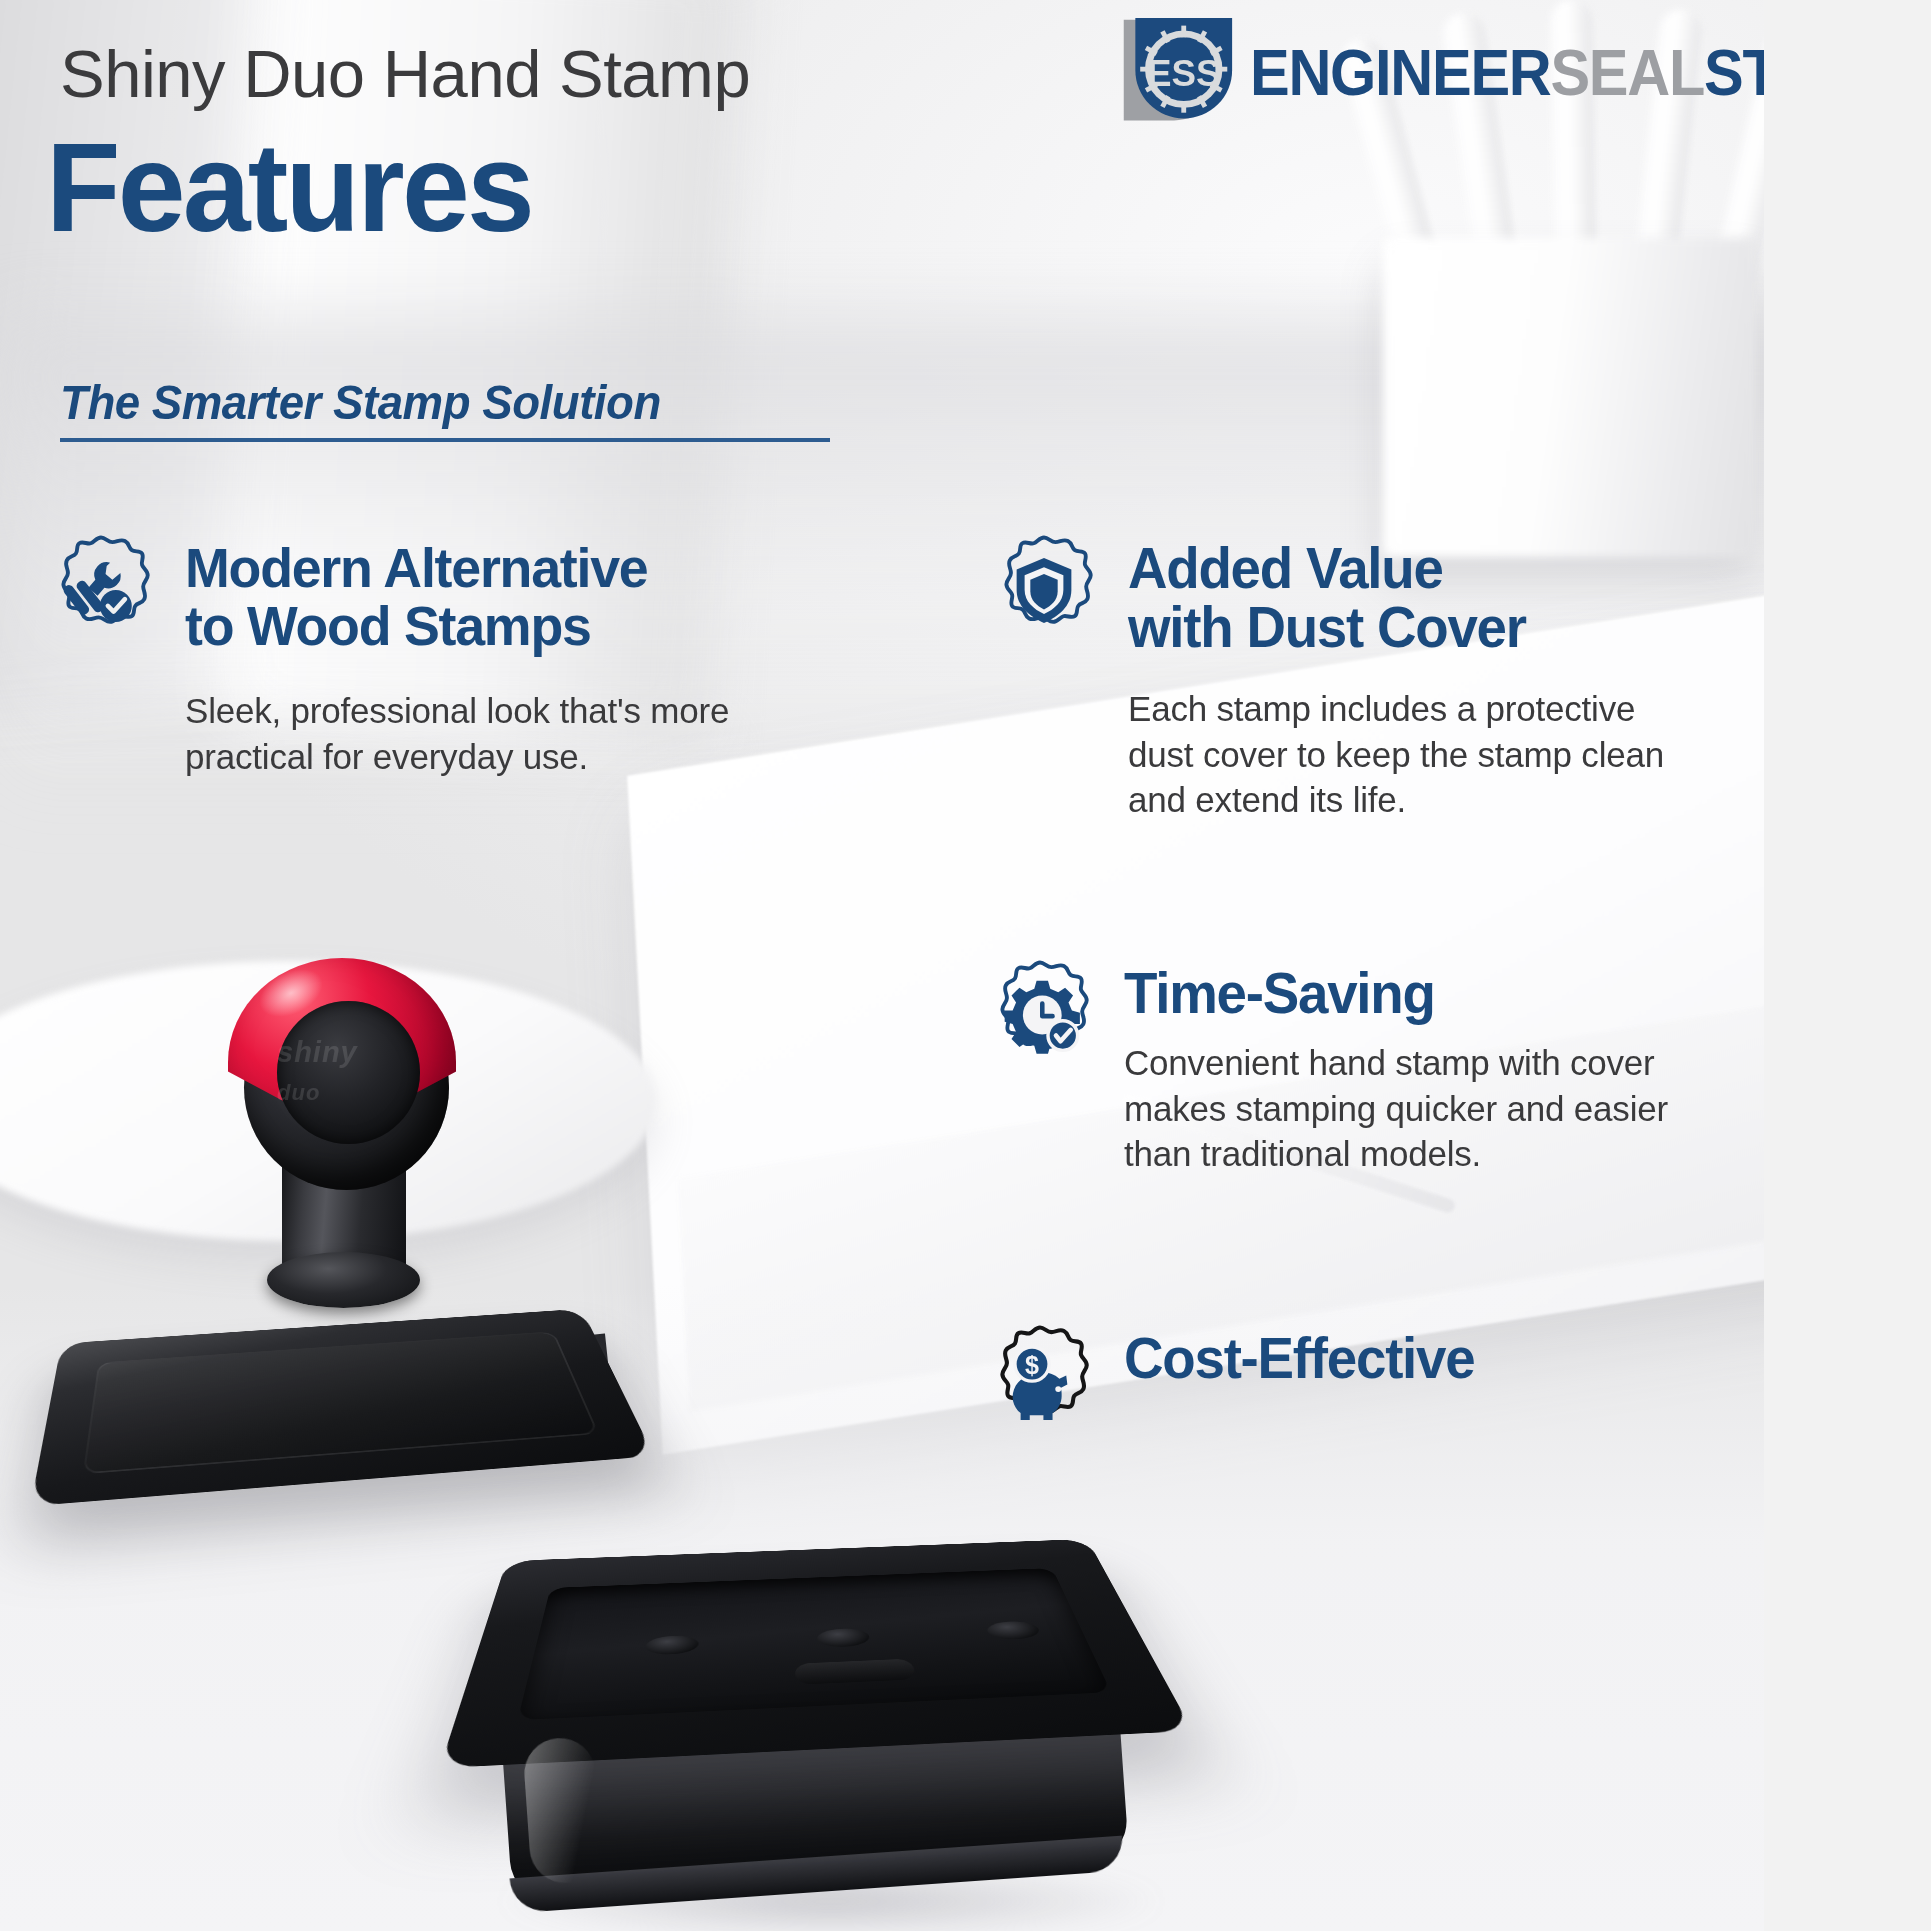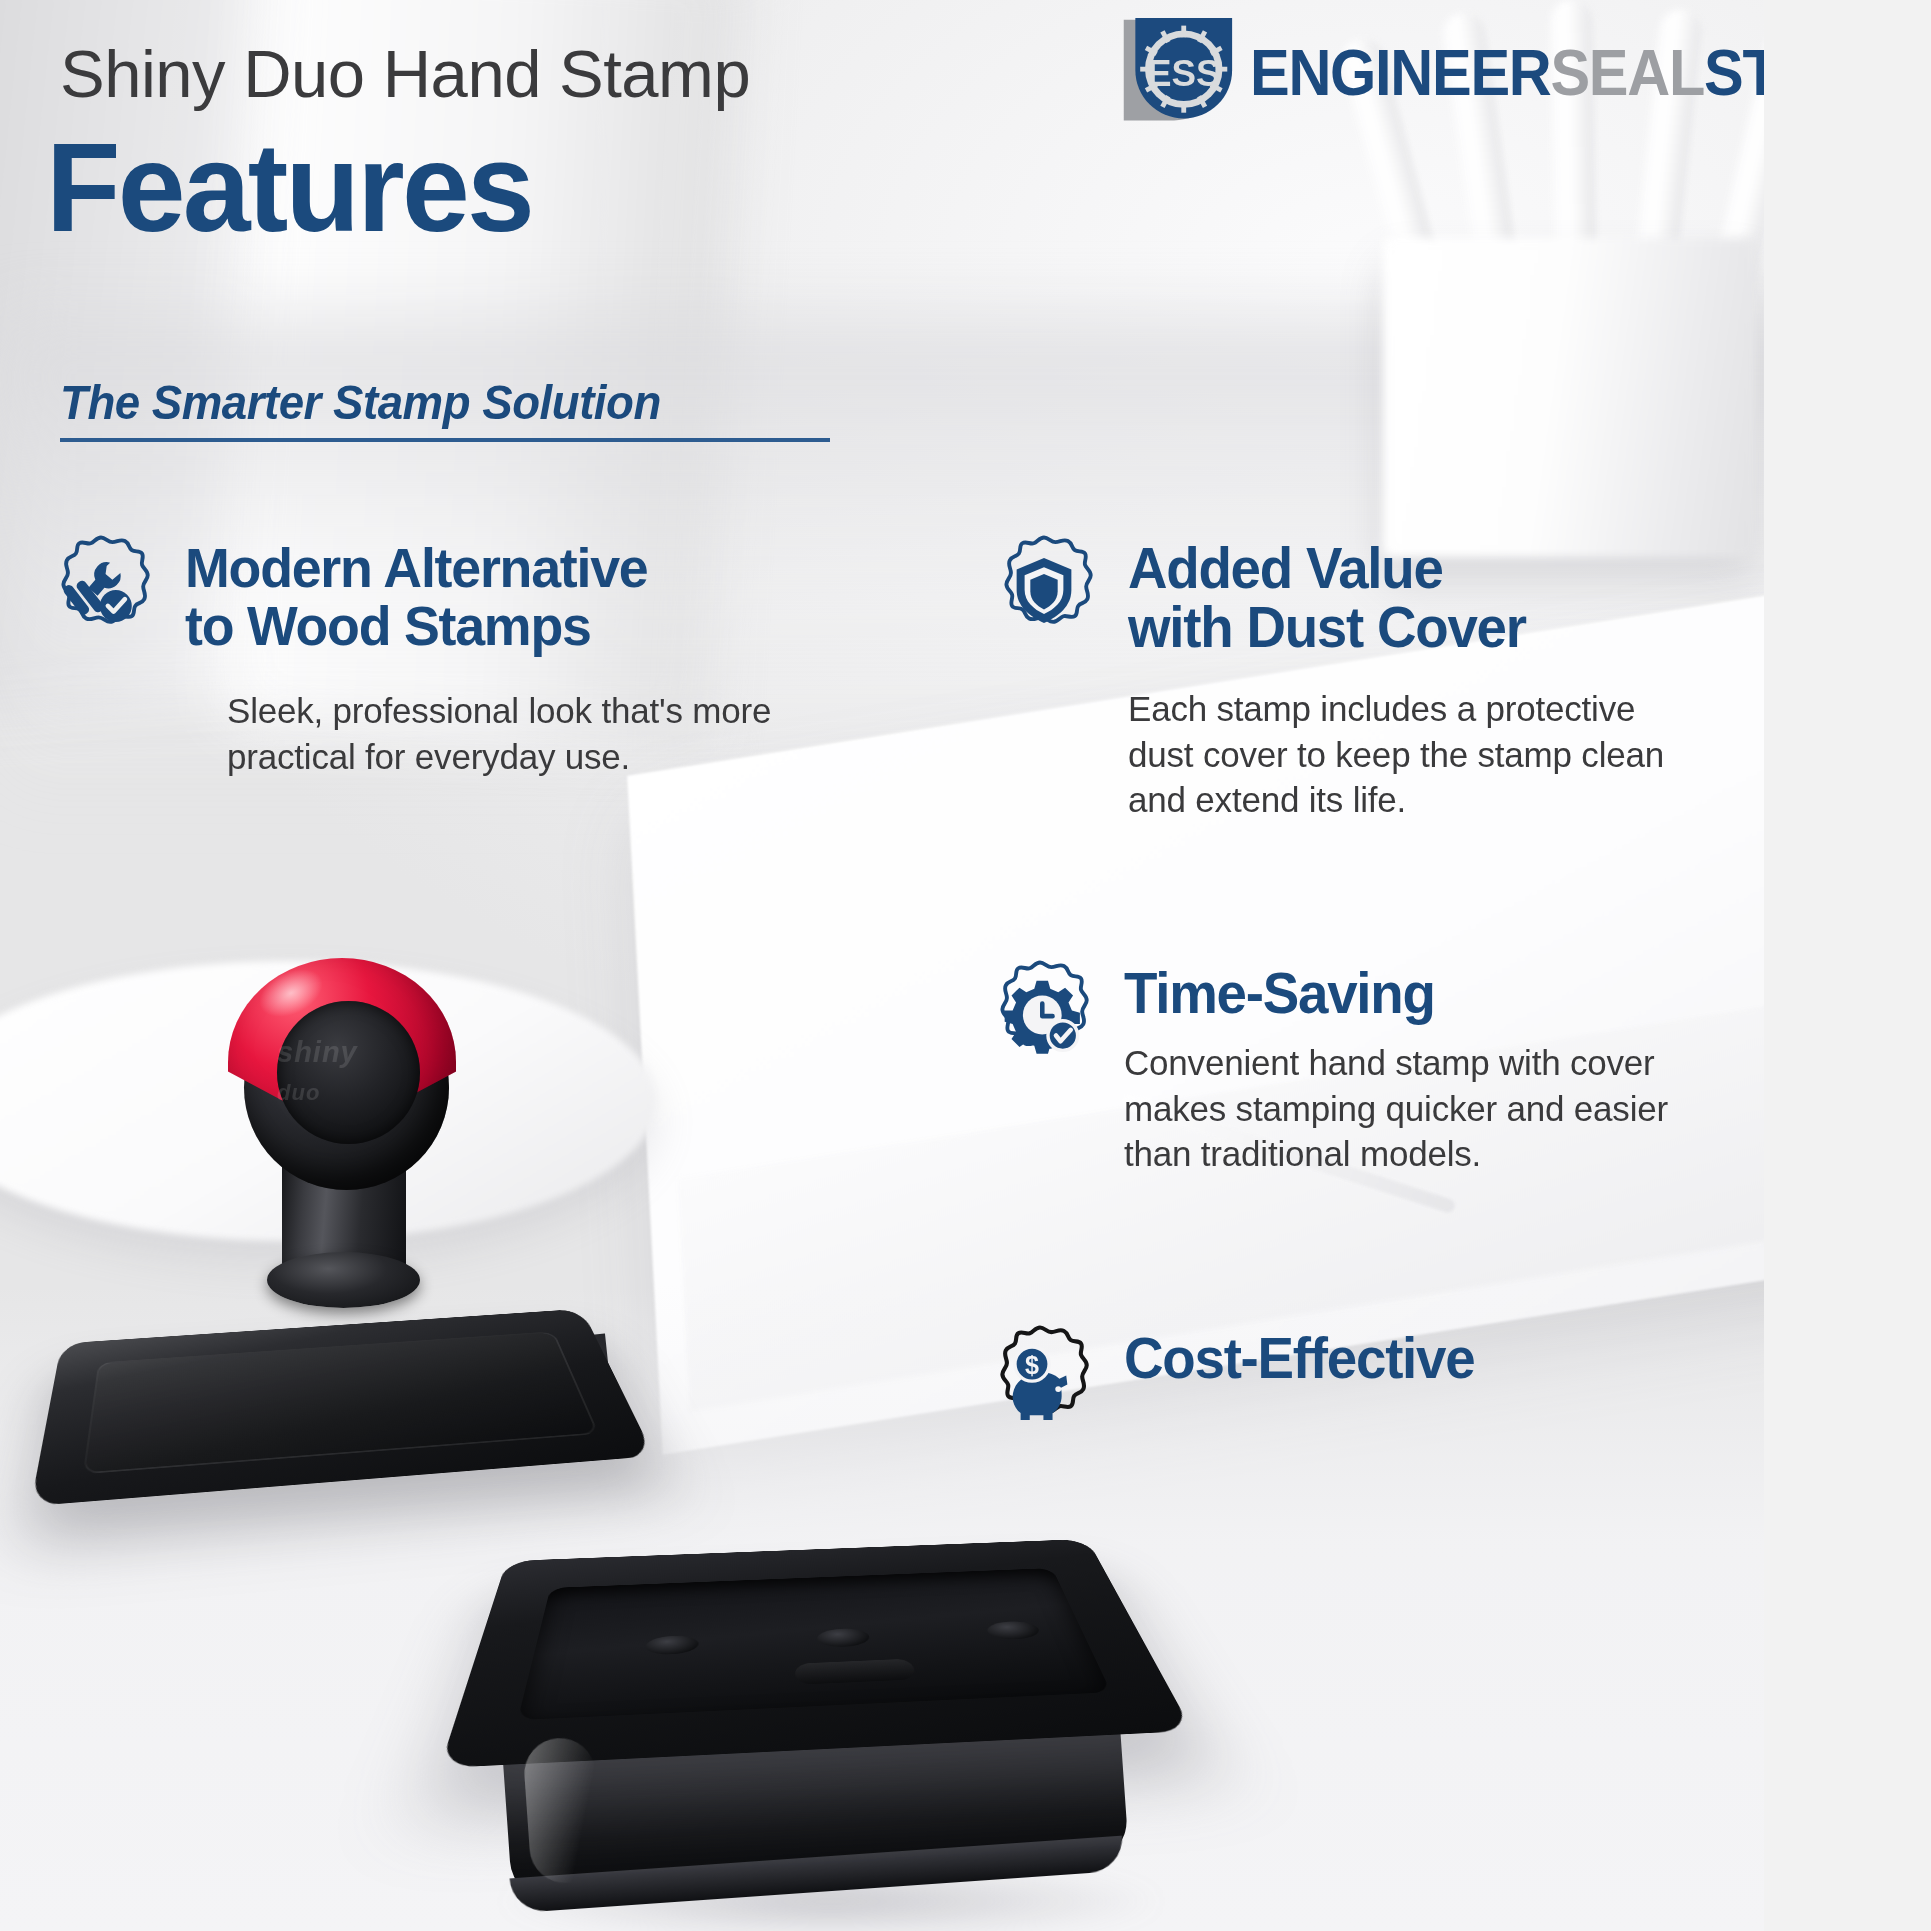--- a/index.html
+++ b/index.html
@@ -204,21 +204,21 @@
     letter-spacing: -0.2px;
     white-space: pre-line;
   }
 
   
   #feat-modern    { left: 44px;   top: 533px;  width: 869px; }
   #feat-modern .feat-head { font-size: 56px; }
   #feat-dust      { left: 987px; top: 533px;  width: 927px; }
   #feat-time      { left: 983px; top: 958px;  width: 927px; }
   #feat-cost      { left: 983px; top: 1323px; width: 927px; }
-  #feat-modern .feat-desc { margin-top: 33px; margin-left: 42px; }
+  #feat-modern .feat-desc { margin-top: 33px; }
   #feat-dust .feat-desc   { margin-top: 29px; }
   #feat-time .feat-desc   { margin-top: 17.4px; }
 
   
   .product { position: absolute; pointer-events: none; }
 
   
   #stamp-unit { left: 39px; top: 908px; width: 618px; height: 637px; }
 
   .stamp-base {

